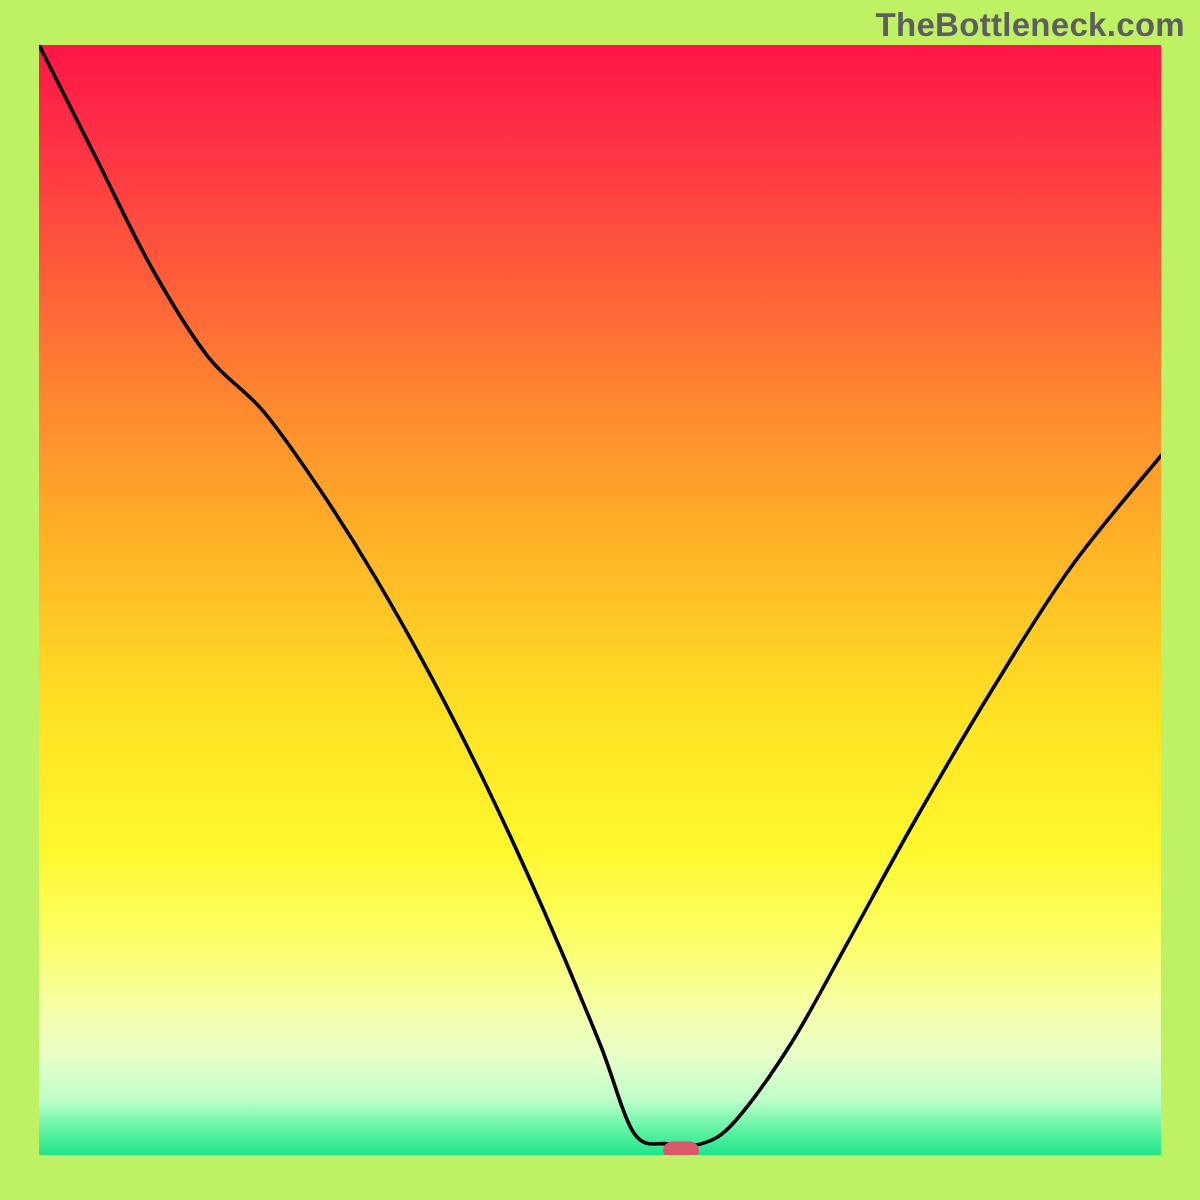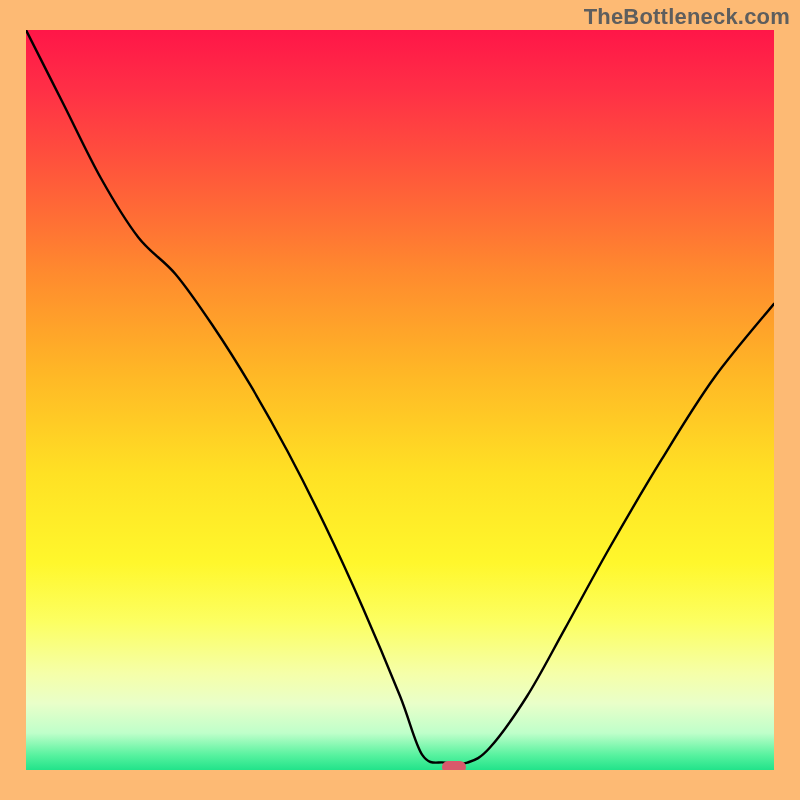--- a/index.html
+++ b/index.html
@@ -8,21 +8,21 @@
     width: 800px;
     height: 800px;
     background: #000;
     overflow: hidden;
     font-family: Arial, Helvetica, sans-serif;
   }
   .frame {
     position: relative;
     width: 800px;
     height: 800px;
-    background: #fdba74;
+    background: #bef264;
   }
   .watermark {
     position: absolute;
     top: 4px;
     right: 10px;
     color: #5e5e5e;
     font-size: 22px;
     font-weight: 600;
     letter-spacing: 0.2px;
     z-index: 5;

